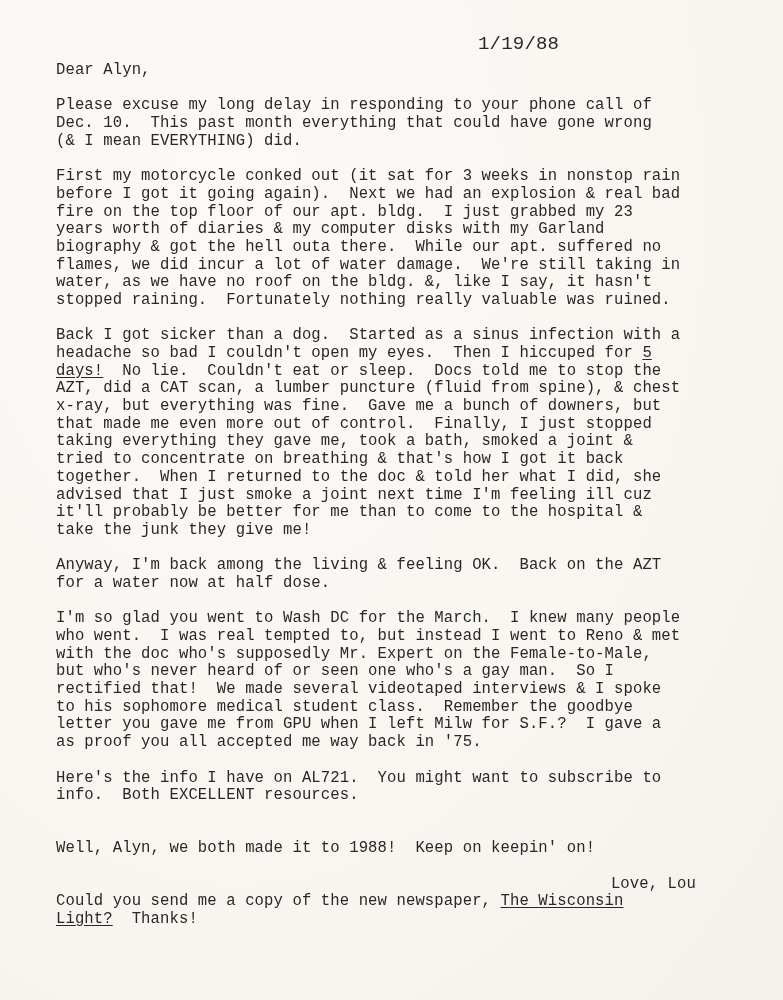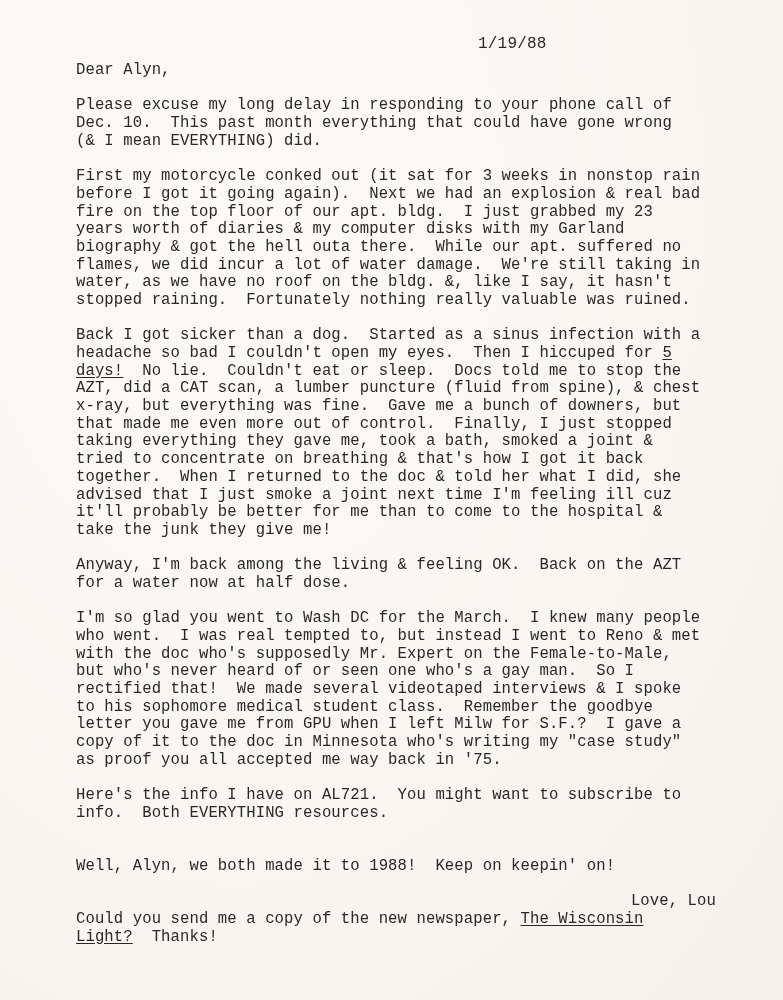--- a/index.html
+++ b/index.html
@@ -18,28 +18,28 @@
     .page {
       position: absolute;
       left: 0; top: 0;
       width: 783px; height: 1000px;
       background: radial-gradient(ellipse at 30% 20%, #fbfaf6 0%, #f7f6f1 60%, #f3f1ec 100%);
     }
     .date {
       position: absolute;
       left: 478px;
       top: 36px;
-      font-size: 16px;
+      font-size: 19px;
       letter-spacing: 0.2px;
       line-height: 17.7px;
       white-space: pre;
     }
     .body-text {
       position: absolute;
-      left: 76px;
+      left: 56px;
       top: 62px;
       width: 640px;
     }
     .line {
       display: block;
       font-size: 15.6px;
       line-height: 17.7px;
       height: 17.7px;
       white-space: pre;
       letter-spacing: 0.1px;
@@ -111,28 +111,27 @@
     <span class="gap"></span>
 
     <div>
       <span class="line">I'm so glad you went to Wash DC for the March.  I knew many people</span>
       <span class="line">who went.  I was real tempted to, but instead I went to Reno &amp; met</span>
       <span class="line">with the doc who's supposedly Mr. Expert on the Female-to-Male,</span>
       <span class="line">but who's never heard of or seen one who's a gay man.  So I</span>
       <span class="line">rectified that!  We made several videotaped interviews &amp; I spoke</span>
       <span class="line">to his sophomore medical student class.  Remember the goodbye</span>
       <span class="line">letter you gave me from GPU when I left Milw for S.F.?  I gave a</span>
-      <span class="line">copy of it to the doc in Minnesota who's writing my "case study"</span>
       <span class="line">as proof you all accepted me way back in '75.</span>
     </div>
     <span class="gap"></span>
 
     <div>
       <span class="line">Here's the info I have on AL721.  You might want to subscribe to</span>
-      <span class="line">info.  Both EVERYTHING resources.</span>
+      <span class="line">info.  Both EXCELLENT resources.</span>
     </div>
     <span class="gap"></span>
 
     <span class="gap"></span>
 
     <div>
       <span class="line">Well, Alyn, we both made it to 1988!  Keep on keepin' on!</span>
     </div>
     <span class="gap"></span>
 

